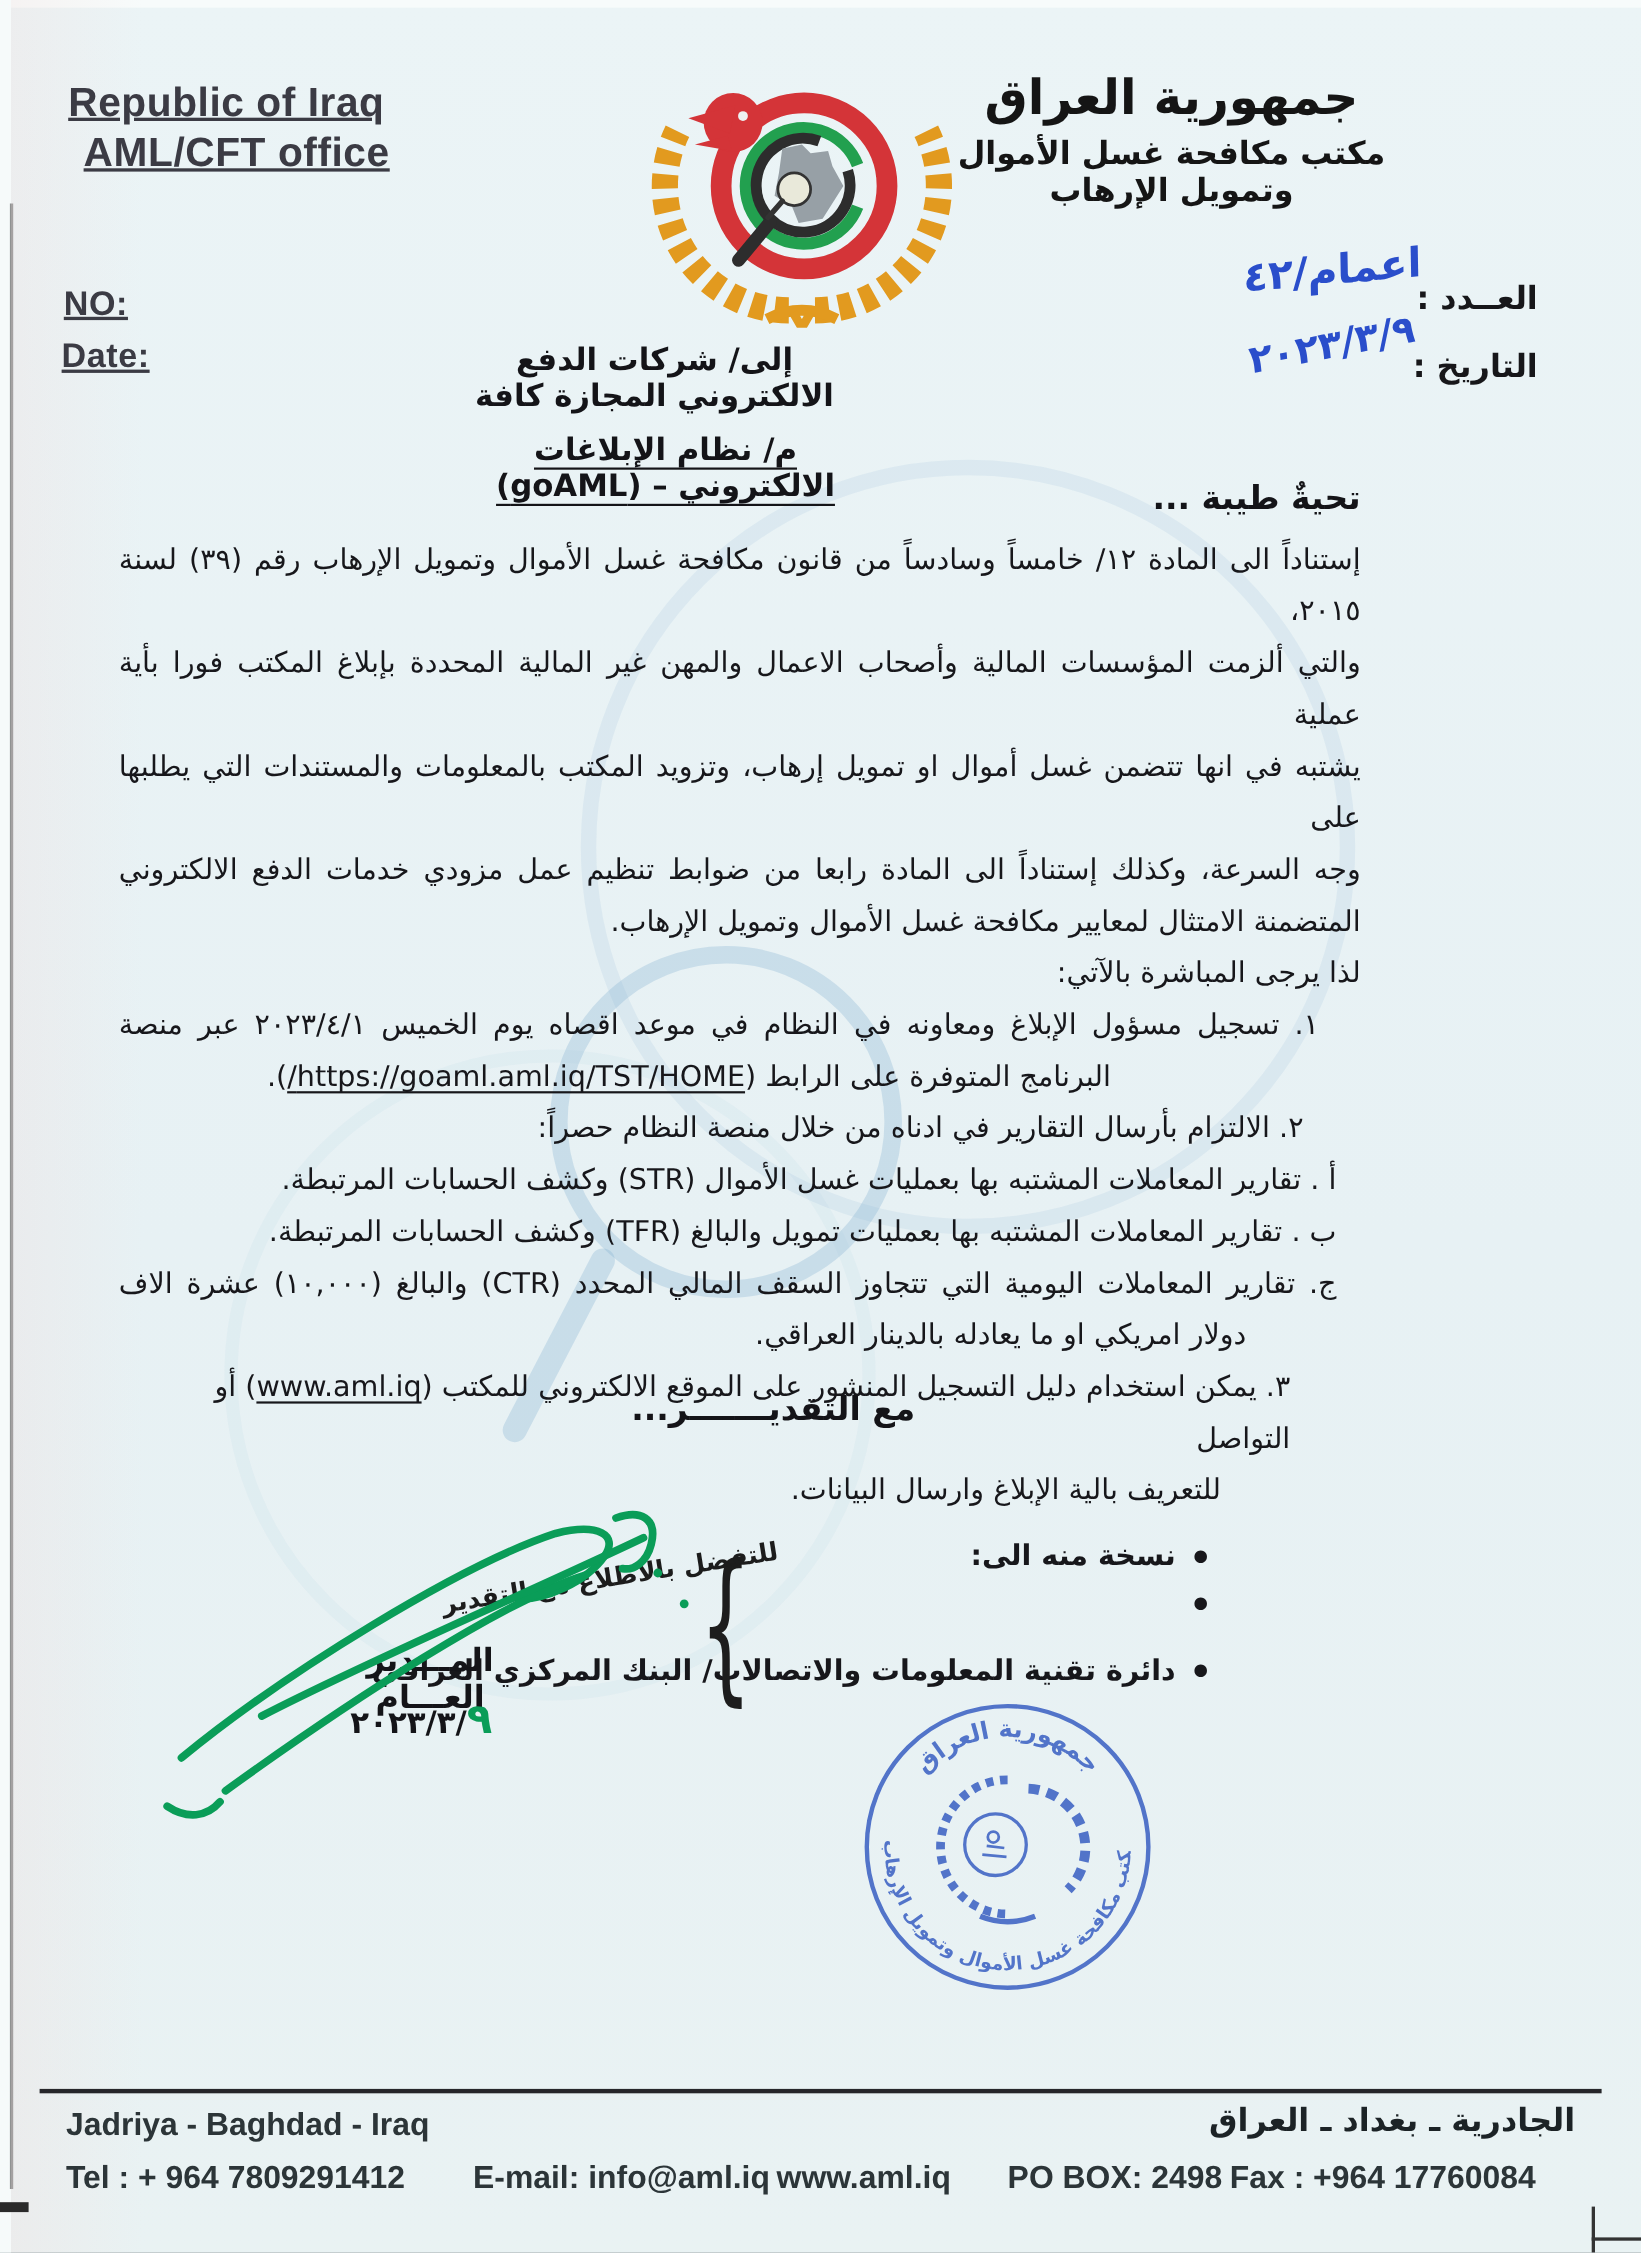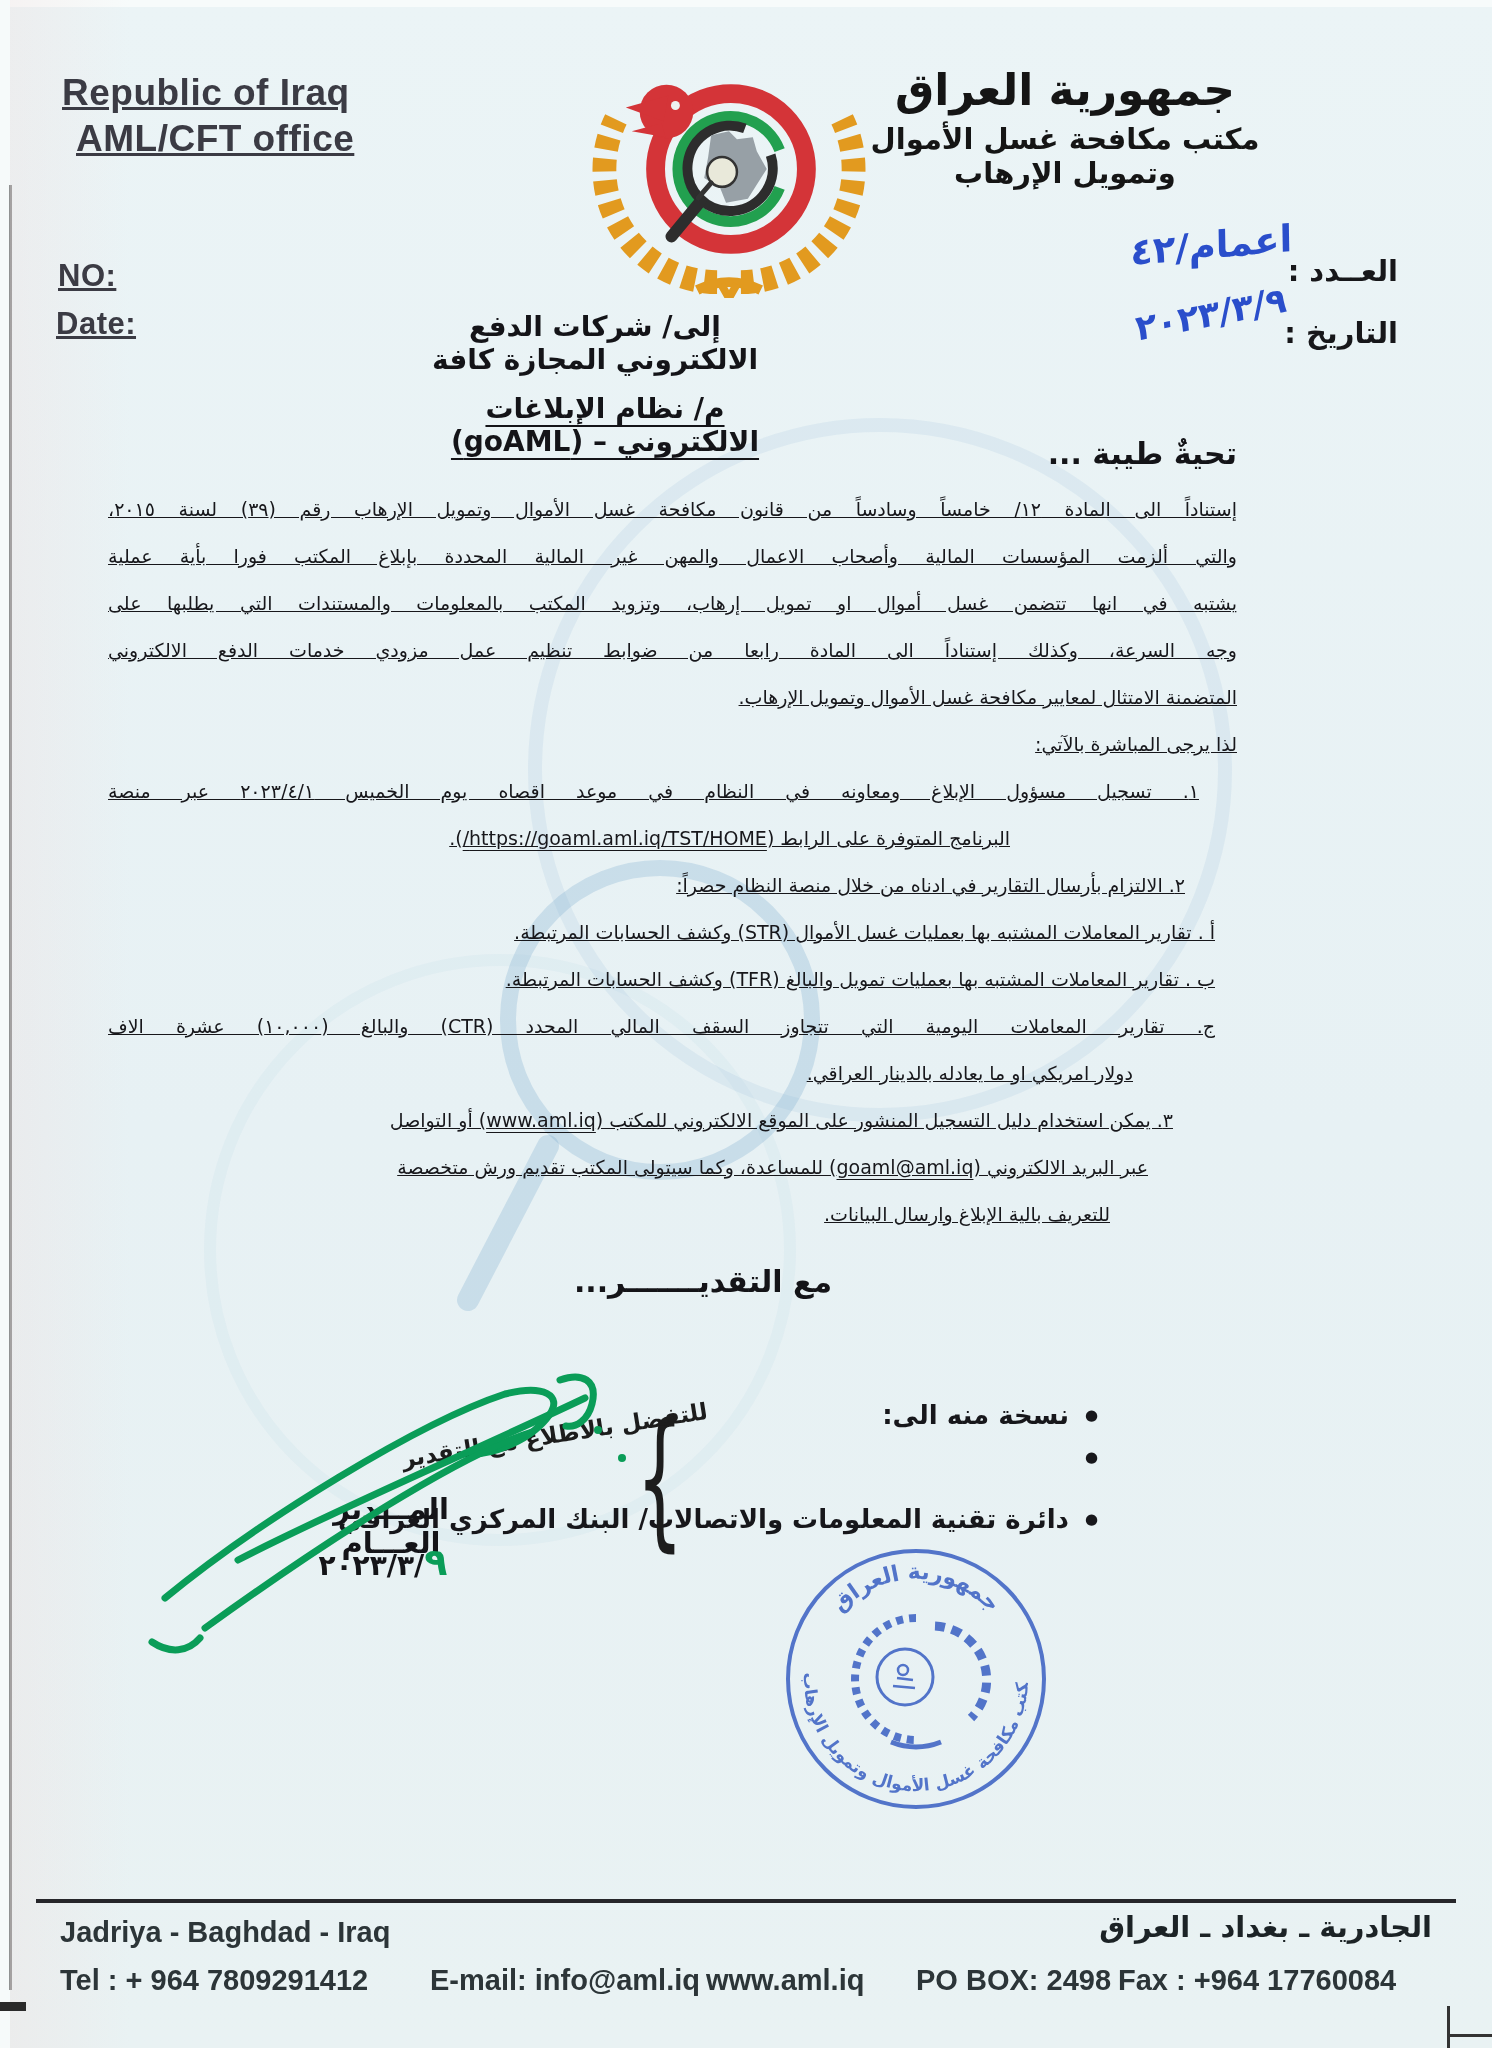--- a/index.html
+++ b/index.html
@@ -13,21 +13,21 @@
   
   .en-title{font-family:"Liberation Sans",sans-serif;font-weight:bold;font-size:37px;color:#3b3b44;letter-spacing:.5px;text-decoration:underline;}
   .ar-org-title{font-size:44px;font-weight:bold;color:#151515;text-align:center;}
   .ar-org-sub{font-size:29px;font-weight:bold;color:#151515;text-align:center;}
   .ref-label{font-size:29px;font-weight:bold;color:#17171a;}
   .hand-blue{color:#2a4ecb;font-weight:bold;}
   
   .recipient,.subject{font-size:28px;font-weight:bold;text-align:center;color:#141418;}
   .subject span{text-decoration:underline;text-underline-offset:7px;text-decoration-thickness:2px;}
   .greeting{font-size:30px;font-weight:bold;color:#141418;}
-  .bodyblock{font-size:19px;line-height:47px;color:#17171b;text-align:right;text-decoration:underline;}
+  .bodyblock{font-size:26px;line-height:47px;color:#17171b;text-align:right;}
   .jline{text-align:justify;text-align-last:justify;}
   .lnk{text-decoration:underline;text-underline-offset:5px;color:#17171b;}
   .closing{font-size:30px;font-weight:bold;color:#141418;}
   .cc-row{display:flex;direction:rtl;align-items:baseline;font-size:26px;font-weight:bold;color:#17171b;height:52px;}
   .cc-dot{font-size:15px;margin-left:16px;transform:translateY(-4px);}
   .brace{font-size:150px;line-height:165px;color:#1d1d1d;transform:scaleX(.5);transform-origin:left top;font-weight:400;}
   .hw-note{font-size:23px;font-weight:bold;color:#1c1c1c;transform:rotate(-9deg);transform-origin:left bottom;white-space:nowrap;}
   .sig-title{font-size:29px;font-weight:bold;text-align:center;color:#141418;}
   .sig-date{font-size:28px;font-weight:bold;text-align:center;color:#141418;direction:rtl;}
   .sig-day{color:#0a9d58;font-size:38px;font-weight:bold;margin-right:10px;}
@@ -115,21 +115,20 @@
     <div>المتضمنة الامتثال لمعايير مكافحة غسل الأموال وتمويل الإرهاب.</div>
     <div>لذا يرجى المباشرة بالآتي:</div>
     <div class="jline" style="margin-right:38px;">١. تسجيل مسؤول الإبلاغ ومعاونه في النظام في موعد اقصاه يوم الخميس ٢٠٢٣/٤/١ عبر منصة</div>
     <div style="margin-right:227px;"><span>البرنامج المتوفرة على الرابط (</span><span class="lnk">https://goaml.aml.iq/TST/HOME/</span><span>).</span></div>
     <div style="margin-right:52px;">٢. الالتزام بأرسال التقارير في ادناه من خلال منصة النظام حصراً:</div>
     <div style="margin-right:22px;">أ . تقارير المعاملات المشتبه بها بعمليات غسل الأموال (STR) وكشف الحسابات المرتبطة.</div>
     <div style="margin-right:22px;">ب . تقارير المعاملات المشتبه بها بعمليات تمويل والبالغ (TFR) وكشف الحسابات المرتبطة.</div>
     <div class="jline" style="margin-right:22px;">ج. تقارير المعاملات اليومية التي تتجاوز السقف المالي المحدد (CTR) والبالغ (١٠,٠٠٠) عشرة الاف</div>
     <div style="margin-right:104px;">دولار امريكي او ما يعادله بالدينار العراقي.</div>
     <div style="margin-right:64px;"><span>٣. يمكن استخدام دليل التسجيل المنشور على الموقع الالكتروني للمكتب (</span><span class="lnk">www.aml.iq</span><span>) أو التواصل</span></div>
-    <div style="margin-right:89px;"><span>عبر البريد الالكتروني (</span><span class="lnk">goaml@aml.iq</span><span>) للمساعدة، وكما سيتولى المكتب تقديم ورش متخصصة</span></div>
     <div style="margin-right:127px;">للتعريف بالية الإبلاغ وارسال البيانات.</div>
   </div>
 
   <div class="abs ar closing" style="right:660px;top:1264px;">مع التقديـــــــر...</div>
 
   <div class="abs" style="right:394px;top:1400px;">
     <div class="cc-row">
         <span class="cc-dot">●</span>
         <span class="ar">نسخة منه الى:</span>
       </div>

